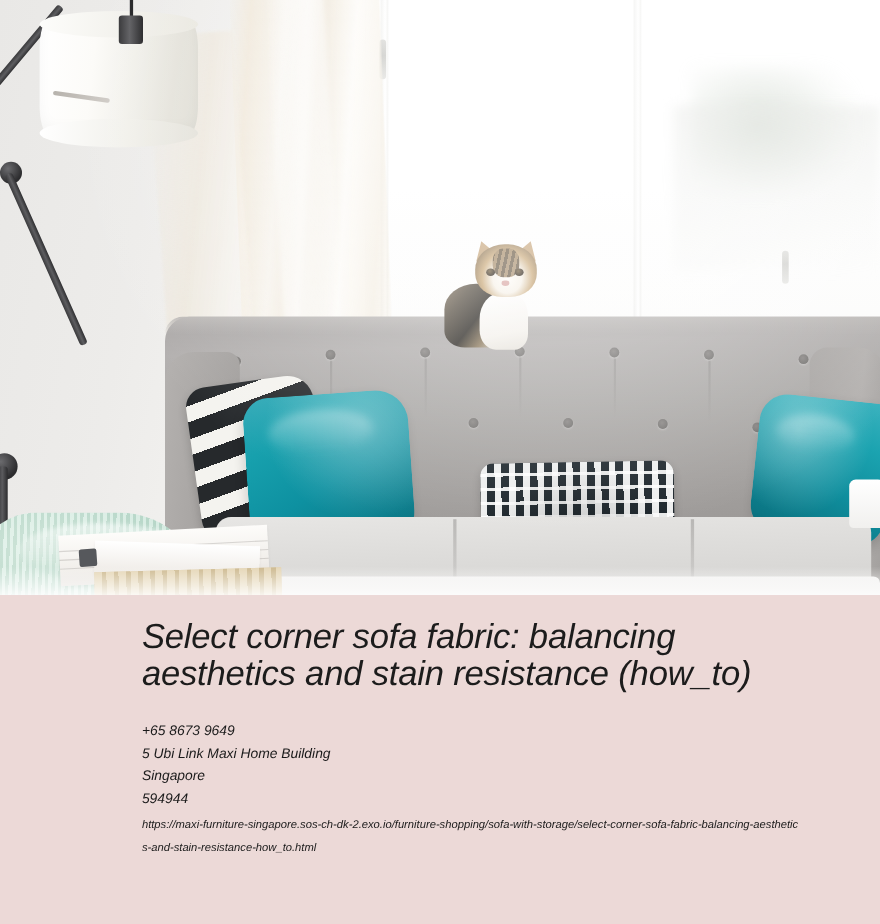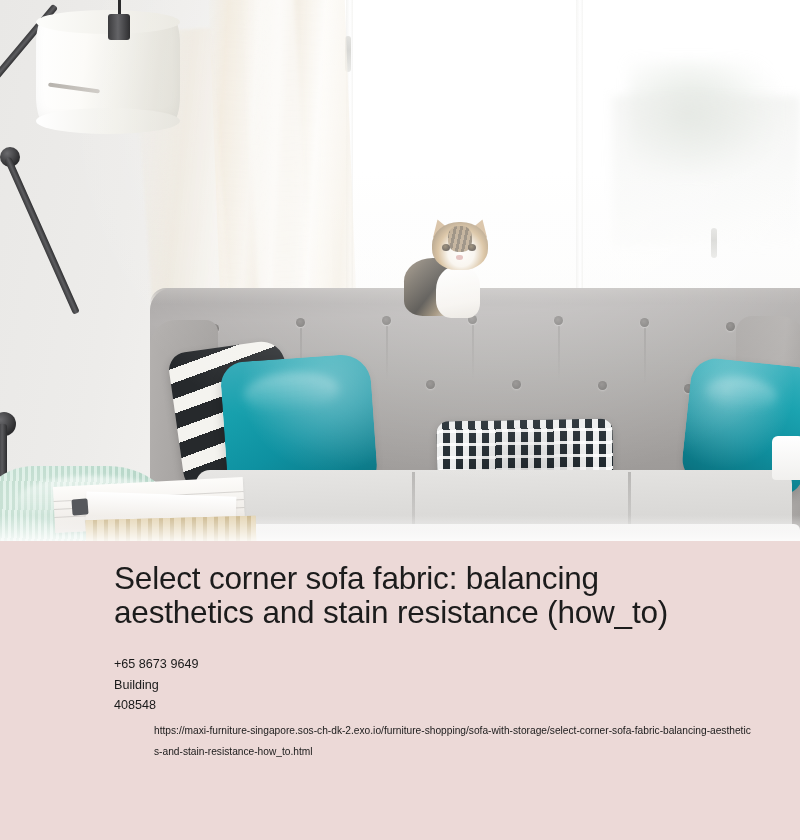--- a/index.html
+++ b/index.html
@@ -458,22 +458,23 @@
 
   
   .panel {
     position: absolute;
     left: 0; top: 541px;
     width: 800px; height: 299px;
     background: #ecd9d7;
   }
   .panel-inner {
     position: absolute;
-    left: 114px; top: 0;
+    left: 129px; top: 0;
     width: 614px;
+    font-style: italic;
   }
   .title {
     margin: 0;
     padding-top: 20px;
     font-size: 31.5px;
     line-height: 34px;
     font-weight: 400;
     color: #1c1c1c;
     letter-spacing: -0.2px;
   }
@@ -493,21 +494,20 @@
     line-height: 20.5px;
     color: #1a1a1a;
   }
   .url {
     padding-top: 4px;
     font-size: 10.2px;
     line-height: 21px;
     color: #1a1a1a;
     width: 600px;
     word-break: break-all;
-    margin-left: 40px;
   }
 </style>
 </head>
 <body>
 
 <div class="page">
 
   <div class="hero">
     <div class="hero-scene">
 
@@ -605,20 +605,21 @@
   </div>
 
   <div class="panel">
     <div class="panel-inner">
 
       <h1 class="title">Select corner sofa fabric: balancing aesthetics and stain resistance (how_to)</h1>
 
 
       <div class="contact">
         <div class="contact-line">+65 8673 9649</div>
-        <div class="contact-line">Building</div>
-        <div class="contact-line">408548</div>
+        <div class="contact-line">5 Ubi Link Maxi Home Building</div>
+        <div class="contact-line">Singapore</div>
+        <div class="contact-line">594944</div>
         <div class="url">https://maxi-furniture-singapore.sos-ch-dk-2.exo.io/furniture-shopping/sofa-with-storage/select-corner-sofa-fabric-balancing-aesthetics-and-stain-resistance-how_to.html</div>
       </div>
     </div>
 
   </div>
 </div>
 
 </body></html>

